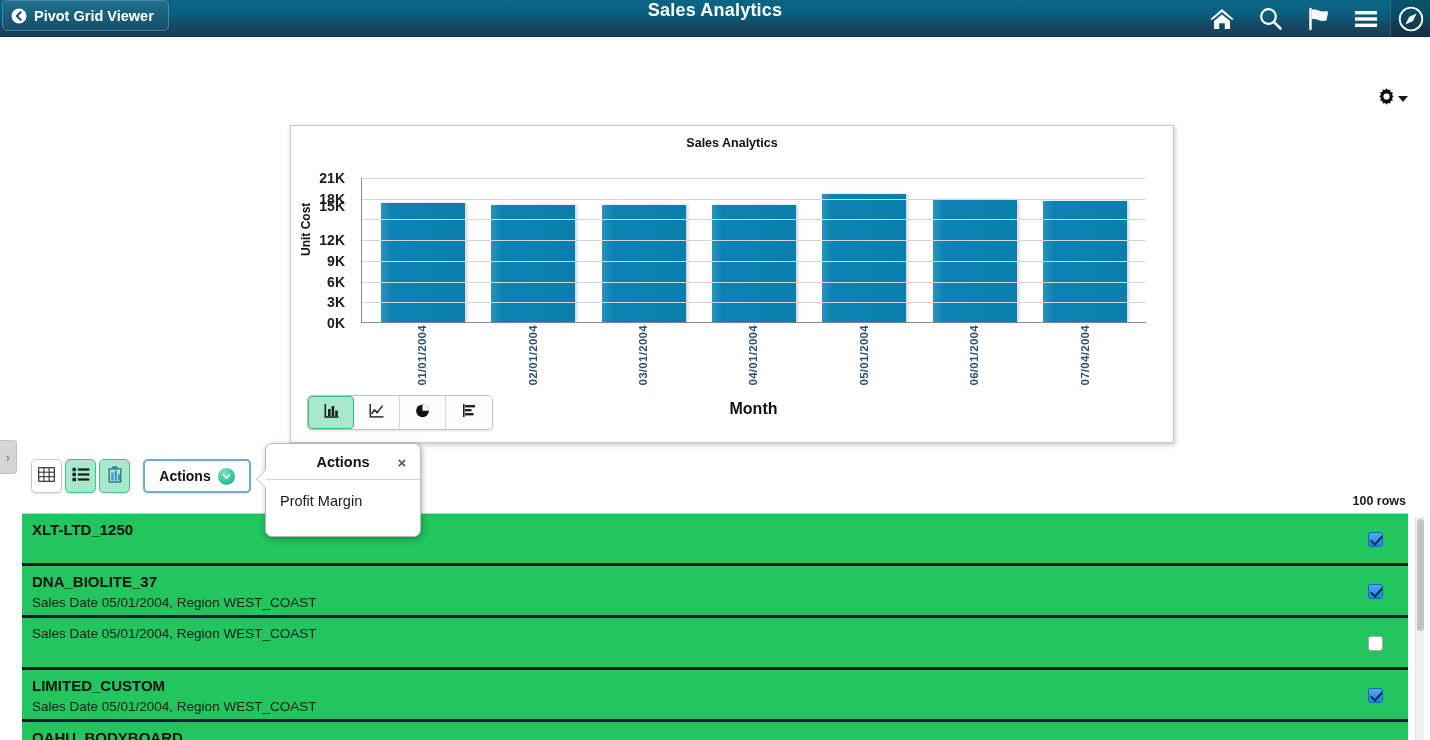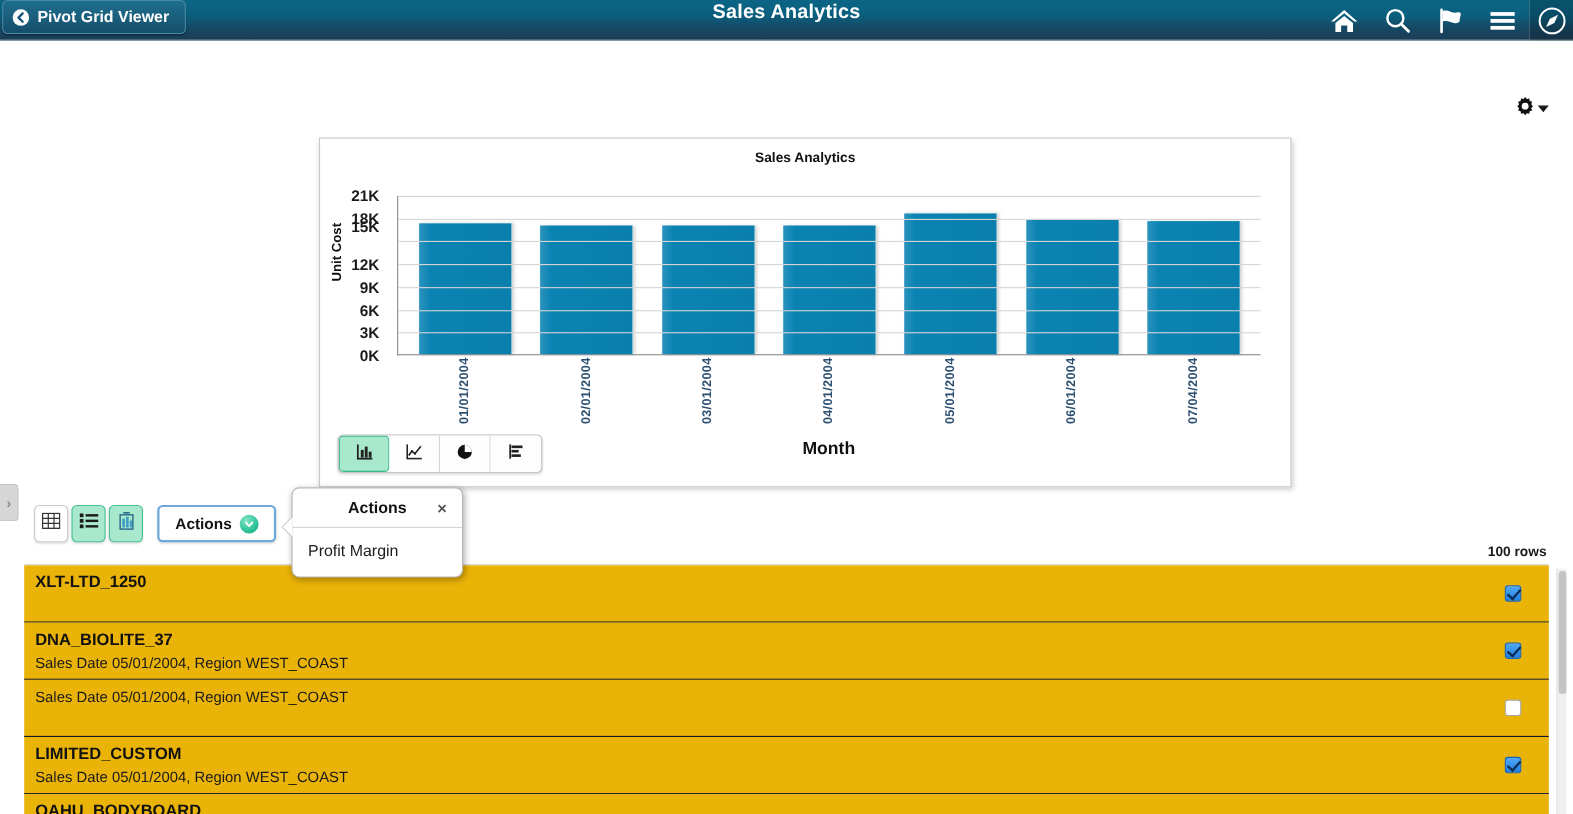--- a/index.html
+++ b/index.html
@@ -297,21 +297,21 @@
     position: absolute;
     right: 10px; top: 10px;
     width: 16px; height: 16px;
     display: flex; align-items: center; justify-content: center;
     font-size: 15px;
     color: #555555;
     cursor: pointer;
     line-height: 1;
   }
   .popover-item {
-    padding: 13px 0 15px 14px;
+    padding: 13px 0 27px 14px;
     font-size: 14.5px;
     color: #1b1b1b;
     cursor: pointer;
   }
 
   
   .rows-count {
     position: absolute;
     right: 24px; top: 457px;
     font-size: 12.5px;
@@ -322,23 +322,23 @@
   
   .list {
     position: absolute;
     left: 22px; top: 476px;
     right: 22px;
     border-top: 1px solid #cacaca;
   }
   .list-row {
     position: relative;
     height: 52px;
-    border-bottom: 1px solid #0f172a;
+    border-bottom: 3px solid #0f172a;
     padding: 5px 60px 0 10px;
-    background: #eab308;
+    background: #22c55e;
     cursor: pointer;
   }
   .row-title {
     font-size: 15px;
     font-weight: bold;
     color: #111111;
     line-height: 21px;
   }
   .row-sub {
     font-size: 13.5px;

